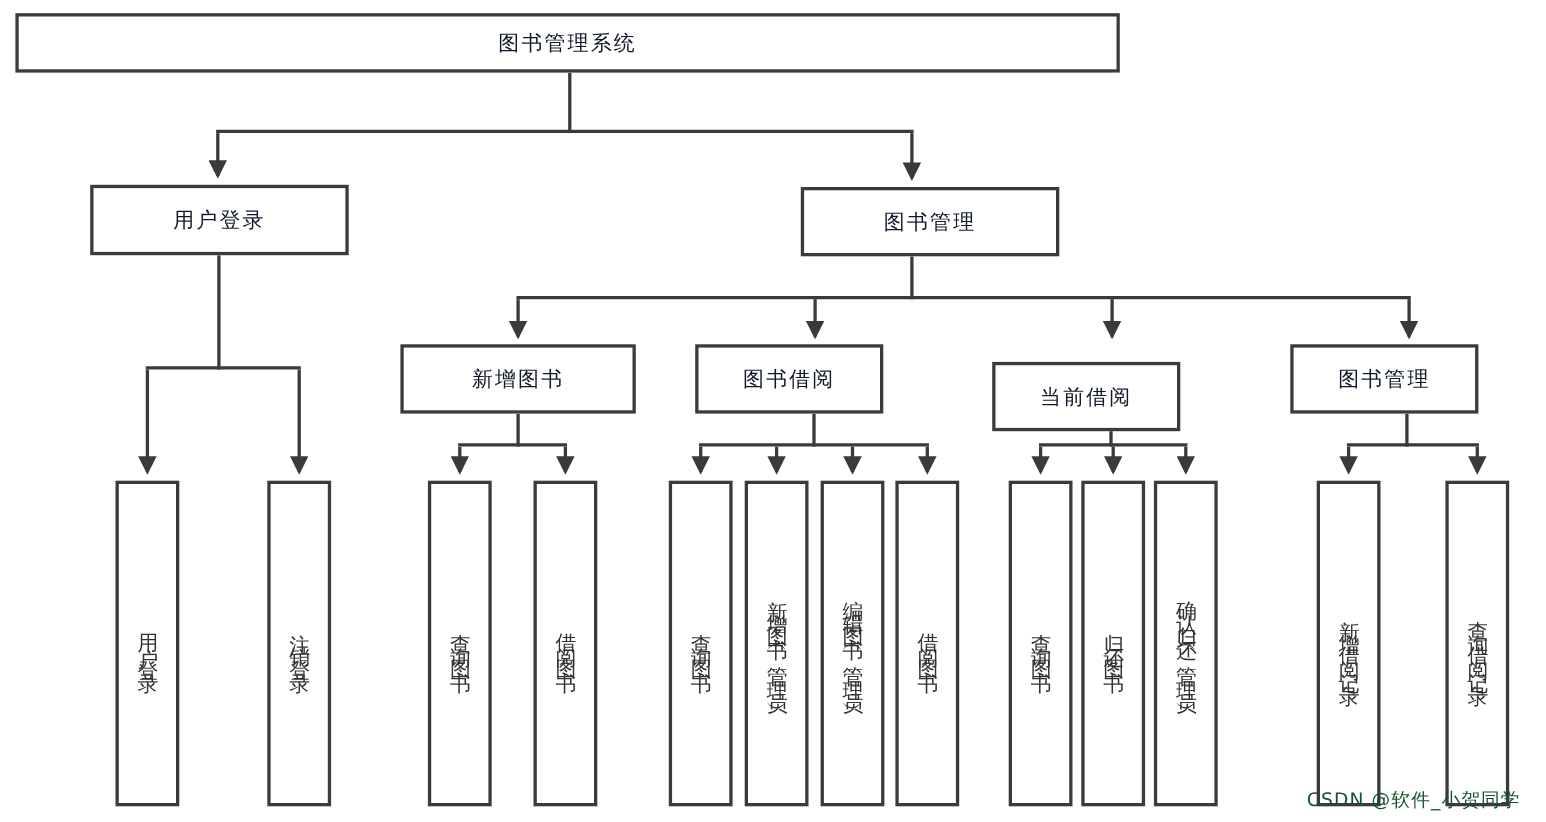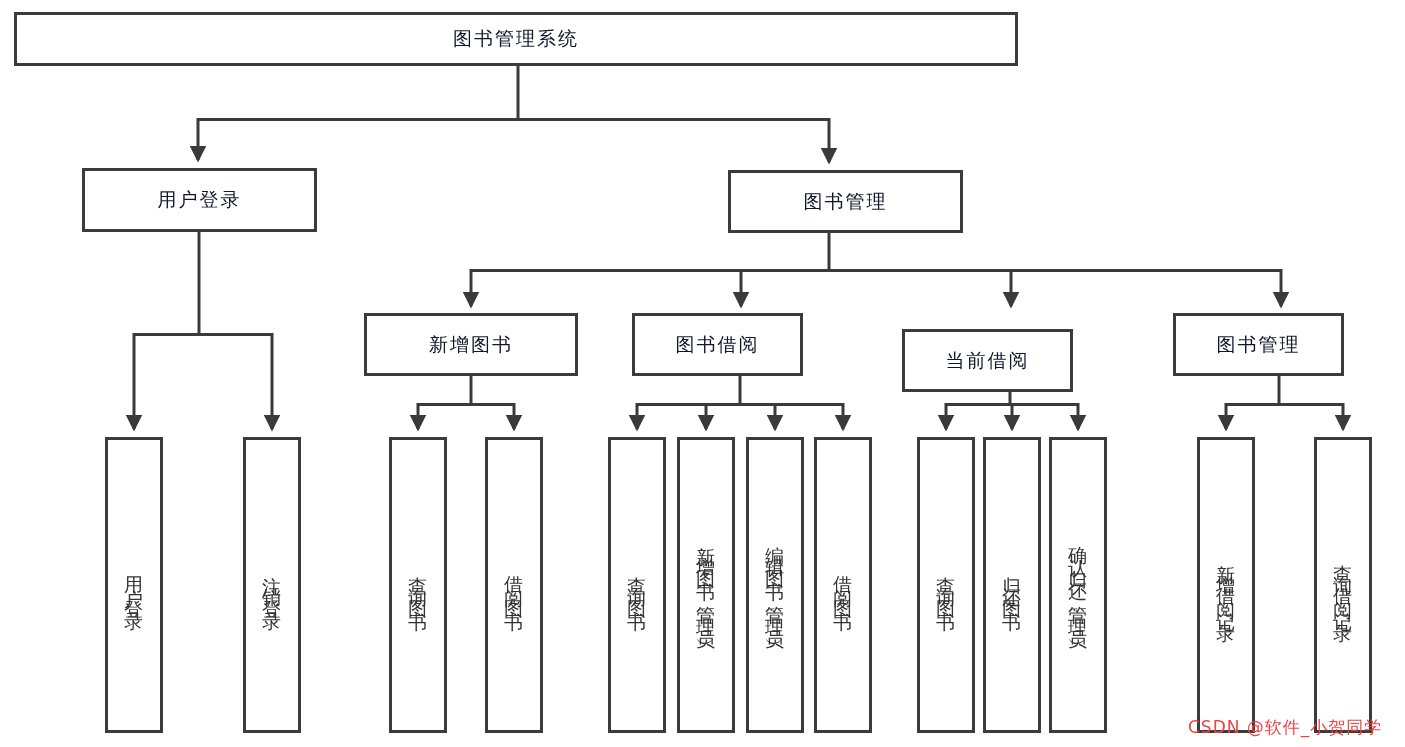--- a/index.html
+++ b/index.html
@@ -49,21 +49,21 @@
   .a1{left:105px;} .a2{left:243px;}
   .b1{left:389px;} .b2{left:485px;}
   .c1{left:608px;} .c2{left:677px;} .c3{left:746px;} .c4{left:814px;}
   .d1{left:917px;} .d2{left:983px;} .d3{left:1049px;}
   .e1{left:1197px;} .e2{left:1314px;}
   .watermark{
     position:absolute;
     left:1188px;top:716px;
     font-size:17px;
     letter-spacing:1px;
-    color:#ef4444;
+    color:#14532d;
     white-space:nowrap;
     z-index:5;
   }
 </style>
 </head>
 <body>
 
 <div id="stage">
 
   <svg id="wires" width="1405" height="747" viewBox="0 0 1405 747">

